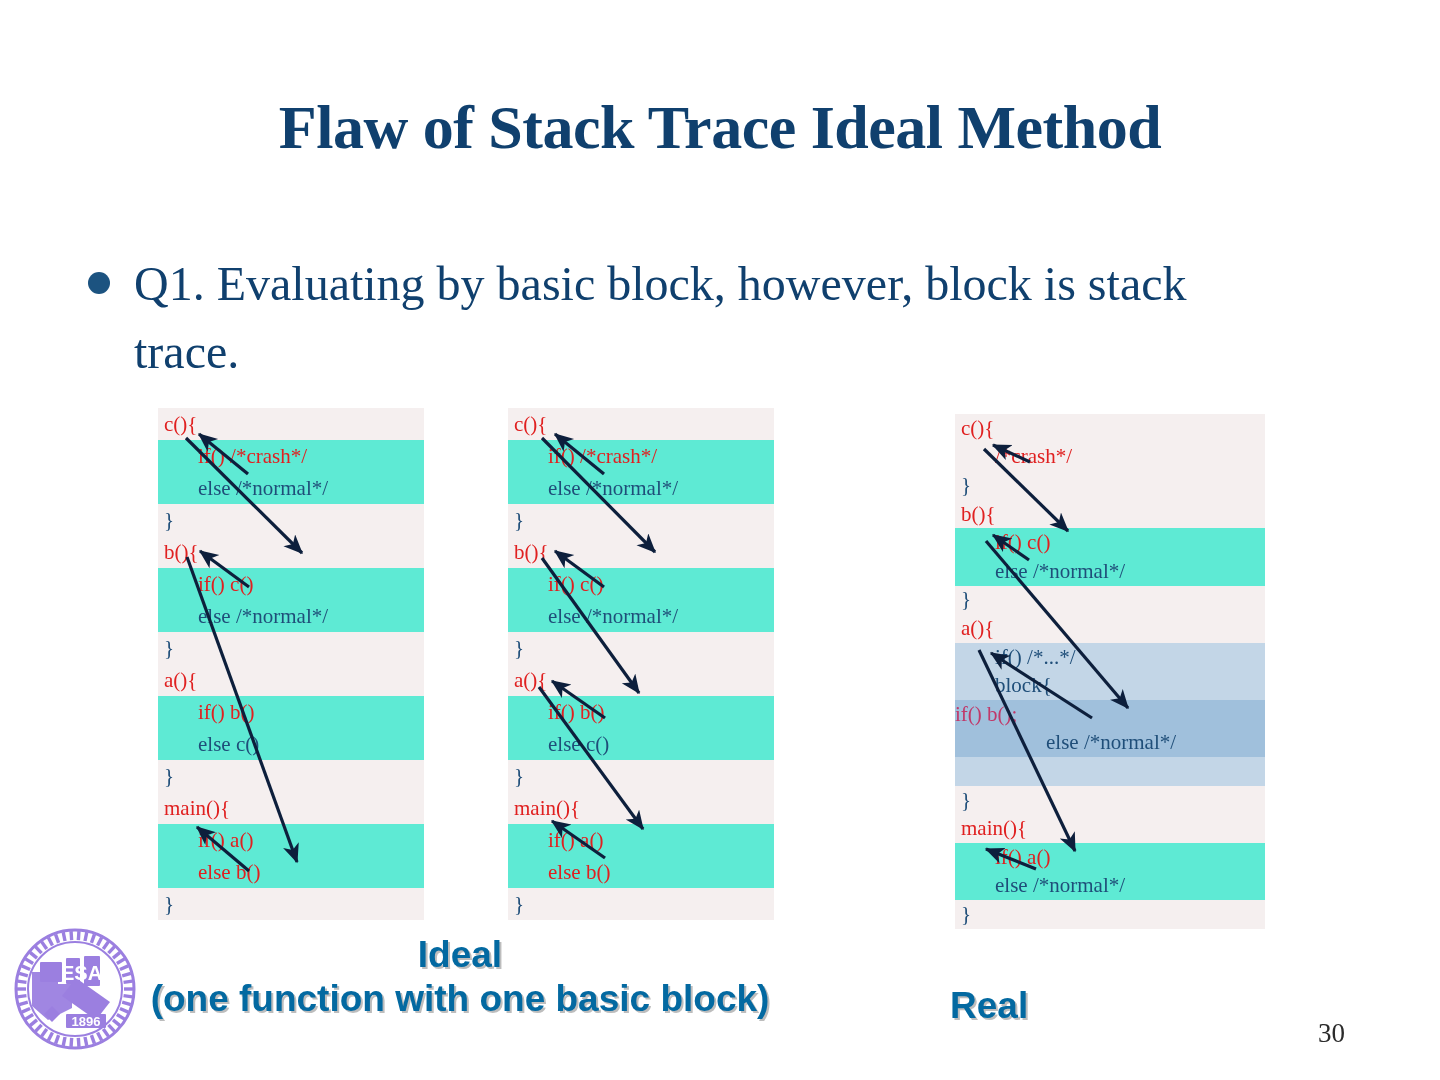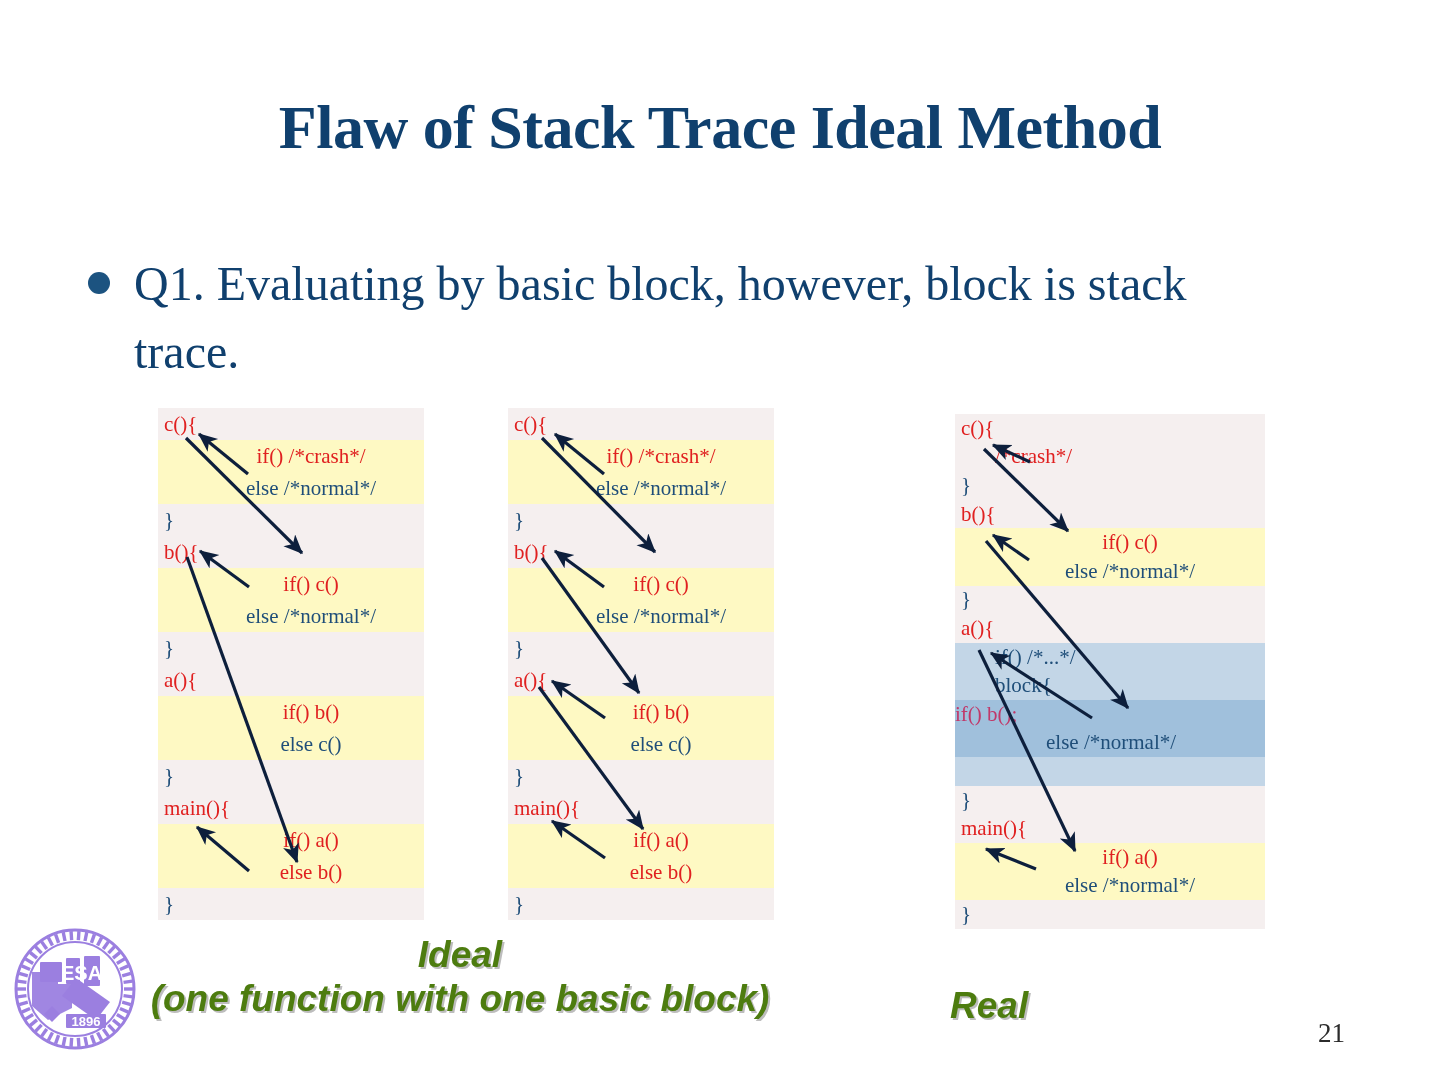--- a/index.html
+++ b/index.html
@@ -65,45 +65,44 @@
     position: relative;
     box-sizing: border-box;
     white-space: pre;
     font-family: "Liberation Serif", serif;
     font-size: 21px;
     line-height: 1.0;
     display: flex;
     align-items: center;
   }
   .bg-light { background: #f5efef; }
-  .bg-blue  { background: #fef9c3; justify-content: center; }
+  .bg-blue  { background: #5eead4; }
   .bg-blue2 { background: #c3d6e7; }
   .bg-blue3 { background: #a0c0dc; }
   .tok-red  { color: #e02020; }
   .tok-blue { color: #1f4e79; }
   .tok-pink { color: #c0396a; }
 
   
   .arrows {
     position: absolute;
     left: 0;
     top: 0;
     pointer-events: none;
   }
 
   
   .caption {
     position: absolute;
     font-family: "Liberation Sans", sans-serif;
     font-weight: bold;
-    color: #4d7c0f;
+    color: #0369a1;
     text-shadow: 2px 2px 0 #bdbdbd;
     text-align: center;
     white-space: pre;
-    font-style: italic;
   }
   #caption-ideal {
     left: 60px;
     top: 933px;
     width: 800px;
     font-size: 37px;
     line-height: 44px;
   }
   #caption-real {
     left: 950px;
@@ -228,21 +227,21 @@
       <line x1="1092" y1="718" x2="991" y2="653" stroke="#0d1f3c" stroke-width="3.2" marker-end="url(#ah)"></line>
       <line x1="979" y1="650" x2="1075" y2="851" stroke="#0d1f3c" stroke-width="3.2" marker-end="url(#ah)"></line>
       <line x1="1036" y1="869" x2="986" y2="849" stroke="#0d1f3c" stroke-width="3.2" marker-end="url(#ah)"></line>
     </g>
 </svg>
 
 <div class="caption" id="caption-ideal">Ideal
 (one function with one basic block)</div>
 <div class="caption" id="caption-real">Real</div>
 
-<div id="page-number">21</div>
+<div id="page-number">30</div>
 
 <svg id="logo" viewBox="0 0 122 122">
   <g fill="#9b7fe0">
     <circle cx="61" cy="61" r="59" fill="none" stroke="#9b7fe0" stroke-width="3"></circle>
     <circle cx="61" cy="61" r="47" fill="none" stroke="#9b7fe0" stroke-width="2"></circle>
     <g id="seal-teeth">
         <line x1="110" y1="61" x2="119" y2="61" stroke="#9b7fe0" stroke-width="3.4"></line>
         <line x1="109.5436113557802" y1="67.67216580571608" x2="118.45978487010719" y2="68.8976656475823" stroke="#9b7fe0" stroke-width="3.4"></line>
         <line x1="108.18294708004217" y1="74.2200417866942" x2="116.84920266617235" y2="76.6482127271074" stroke="#9b7fe0" stroke-width="3.4"></line>
         <line x1="105.9433537737672" y1="80.52165340246583" x2="114.19825548731627" y2="84.107263211082" stroke="#9b7fe0" stroke-width="3.4"></line>

